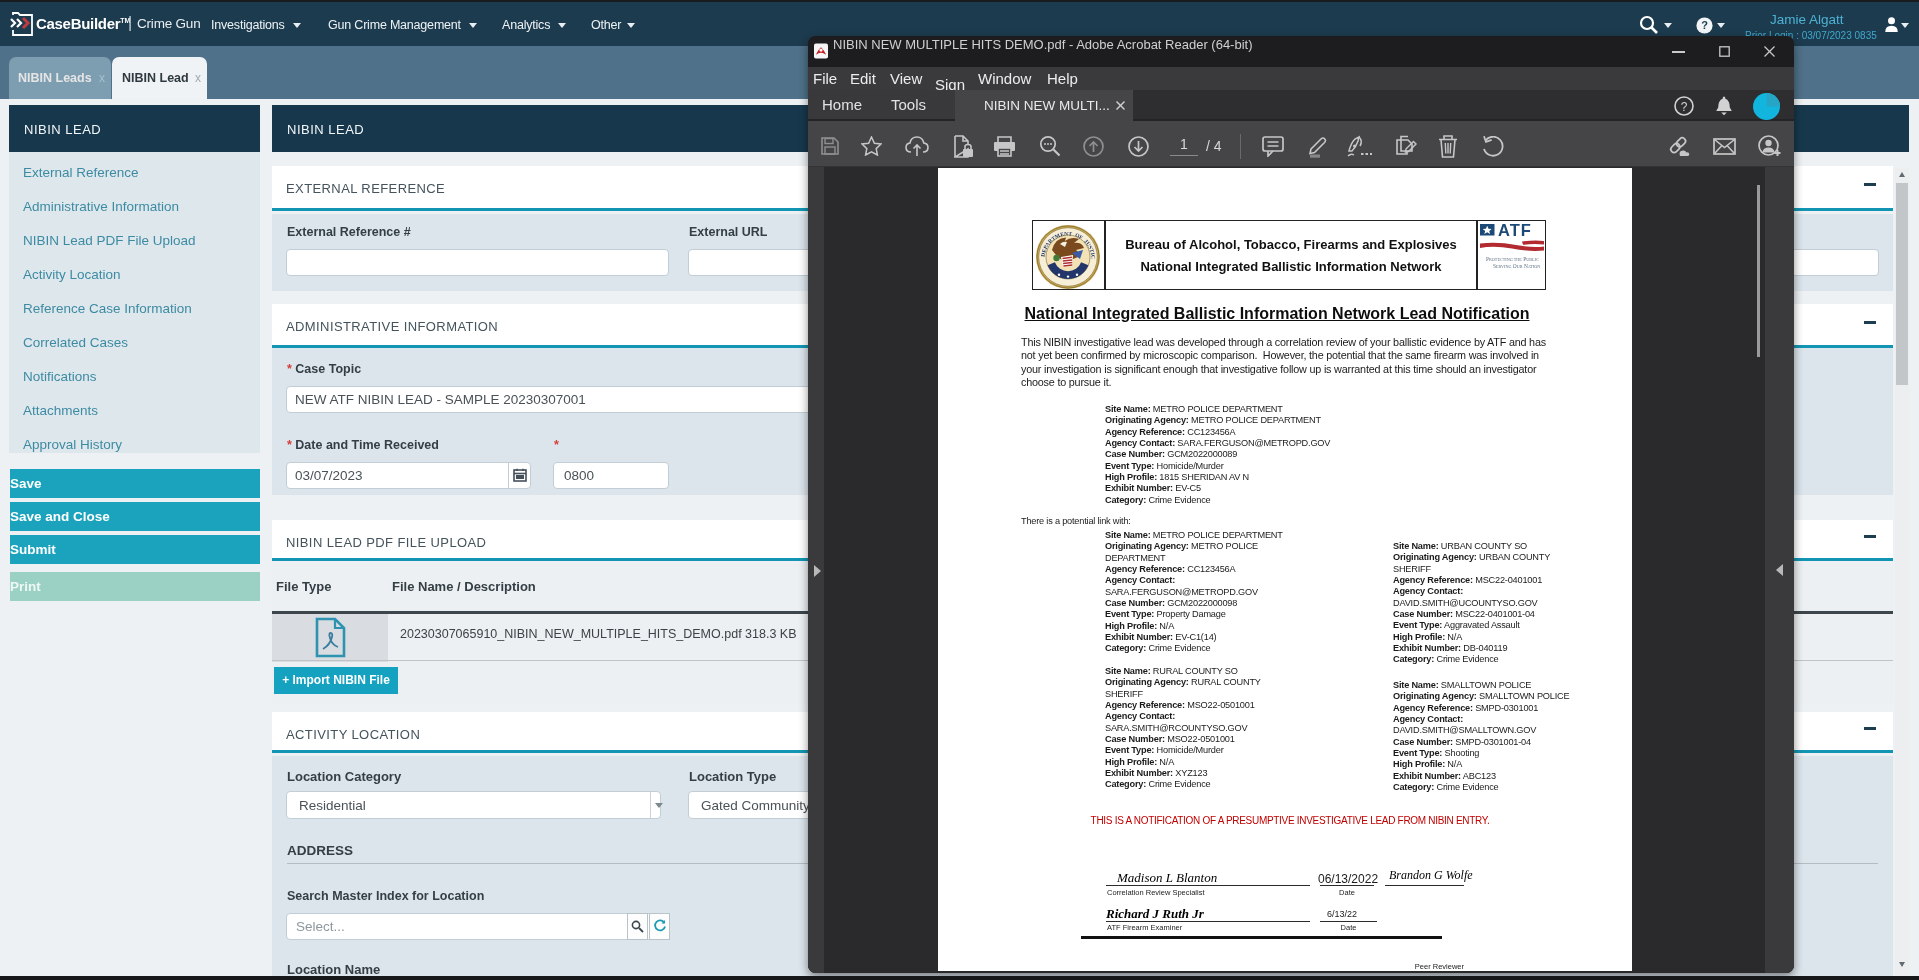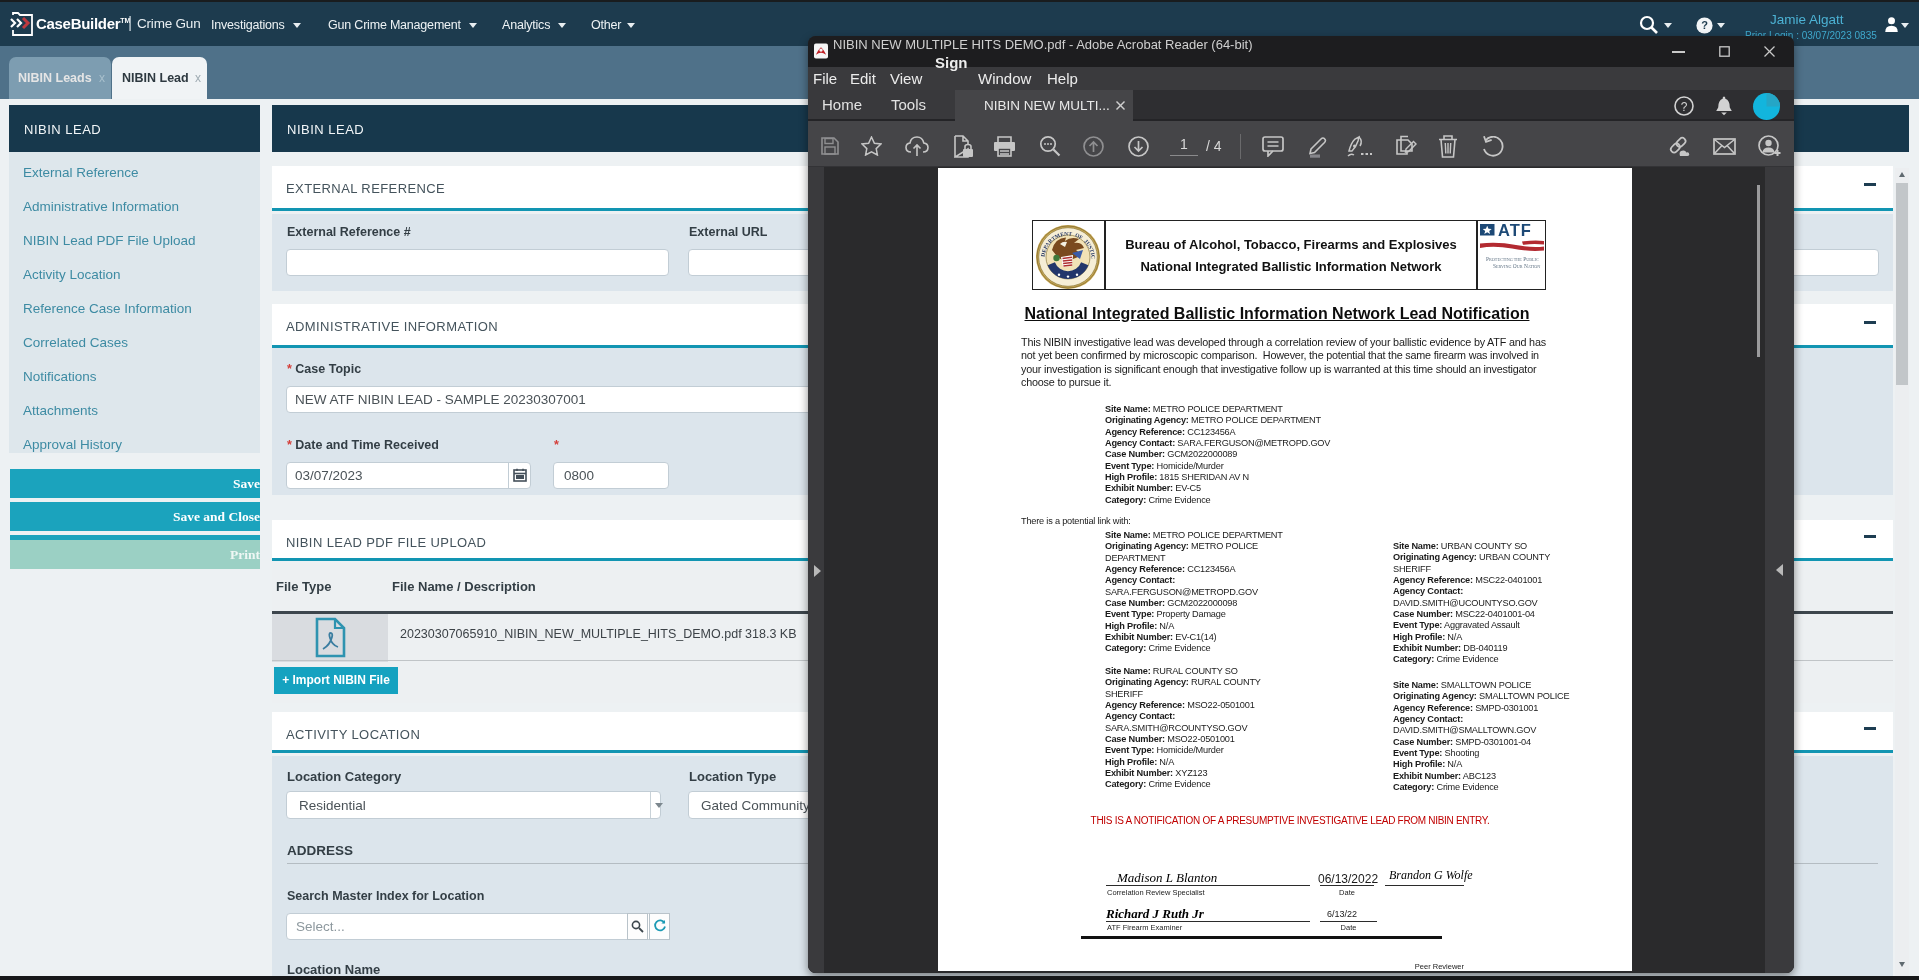--- a/index.html
+++ b/index.html
@@ -9,21 +9,21 @@
 
 #topstrip { left:0; top:0; width:1919px; height:2px; background:#191c1e; }
 #navbar { left:0; top:2px; width:1919px; height:44px; background:#1d3b4e; }
 .navitem { position:absolute; top:16px; color:#eef3f5; font-size:12.5px; font-weight:500; letter-spacing:-0.2px; }
 .caret { position:absolute; width:0; height:0; border-left:4.5px solid transparent; border-right:4.5px solid transparent; border-top:5px solid #e8eef1; }
 #tabrow { left:0; top:46px; width:1919px; height:53px; background:#4f7189; }
 .tab { position:absolute; top:11px; height:42px; border-radius:7px 7px 0 0; }
 
 .navyhdr { background:#17384c; color:#f2f6f8; }
 #sidebar-body a { display:block; color:#3d8ba3; font-size:13.5px; text-decoration:none; margin:0 0 0 14px; }
-.sbtn { position:absolute; left:10px; width:250px; height:29px; background:#1ba3bd; color:#fff; font-size:13.5px; font-weight:bold; text-align:right; line-height:29px;font-family:Liberation Serif, serif; }
+.sbtn { position:absolute; left:10px; width:250px; height:29px; background:#1ba3bd; color:#fff; font-size:13.5px; font-weight:bold; text-align:left; line-height:29px; }
 
 .panel-h { position:absolute; left:272px; width:1621px; background:#fff; border-bottom:3px solid #1295b2; }
 .panel-h .t { position:absolute; left:14px; top:15px; font-size:13px; letter-spacing:0.4px; color:#44535c; }
 .panel-h .minus { position:absolute; right:17px; top:17px; width:12px; height:3px; background:#1d3d51; }
 .panel-b { position:absolute; left:272px; width:1621px; background:#dce5ec; }
 .flabel { position:absolute; font-size:12.5px; font-weight:bold; color:#333e45; }
 .req { color:#d43f3a; }
 .inp { position:absolute; background:#fff; border:1px solid #c2cdd5; border-radius:4px; font-size:13.5px; color:#4a5257; }
 
 #win { left:808px; top:36px; width:986px; height:937px; border-radius:8px; overflow:hidden; background:#2a2a2c; box-shadow:0 4px 10px rgba(0,0,0,.45); }
@@ -99,21 +99,21 @@
   <a style="padding-top:19px;">Activity Location</a>
   <a style="padding-top:19px;">Reference Case Information</a>
   <a style="padding-top:19px;">Correlated Cases</a>
   <a style="padding-top:19px;">Notifications</a>
   <a style="padding-top:19px;">Attachments</a>
   <a style="padding-top:19px;">Approval History</a>
 </div>
 <div class="sbtn" style="top:469px;">Save</div>
 <div class="sbtn" style="top:502px;">Save and Close</div>
 <div class="sbtn" style="top:535px;">Submit</div>
-<div class="sbtn" style="top:540px; background:#9bd0c4; color:#eff7f4;">Print</div>
+<div class="sbtn" style="top:572px; background:#9bd0c4; color:#eff7f4;">Print</div>
 
 <div class="abs navyhdr" style="left:272px; top:105px; width:1637px; height:47px;">
   <div class="abs" style="left:15px; top:17px; font-size:13px; letter-spacing:.5px;">NIBIN LEAD</div>
 </div>
 
 <div class="panel-h" style="top:166px; height:45px;">
   <div class="t">EXTERNAL REFERENCE</div>
     <div class="minus"></div>
 </div>
 <div class="panel-b" style="top:214px; height:77px;">
@@ -217,21 +217,21 @@
     </svg>
   <svg class="wabs" style="left:956px; top:10px;" width="11" height="11" viewBox="0 0 11 11">
       <line x1="0.5" y1="0.5" x2="10.5" y2="10.5" stroke="#c9c9c9" stroke-width="1.3"></line>
       <line x1="10.5" y1="0.5" x2="0.5" y2="10.5" stroke="#c9c9c9" stroke-width="1.3"></line>
     </svg>
 
   <div class="wabs" style="left:0; top:31px; width:986px; height:23px; background:#3a3a3d;"></div>
   <div class="mnu" style="left:5px; top:34px;">File</div>
   <div class="mnu" style="left:42px; top:34px;">Edit</div>
   <div class="mnu" style="left:82px; top:34px;">View</div>
-  <div class="mnu" style="left:127px; top:18px;font-weight:bold;">Sign</div>
+  <div class="mnu" style="left:127px; top:40px;">Sign</div>
   <div class="mnu" style="left:170px; top:34px;">Window</div>
   <div class="mnu" style="left:239px; top:34px;">Help</div>
 
   <div class="wabs" style="left:0; top:54px; width:986px; height:31px; background:#39393c; border-bottom:2px solid #242427;"></div>
   <div class="wabs" style="left:325px; top:54px; width:661px; height:31px; background:#2e2e31; border-bottom:2px solid #242427;"></div>
   <div class="wabs" style="left:147px; top:54px; width:178px; height:33px; background:#454548;"></div>
   <div class="wabs" style="left:14px; top:60px; color:#e2e2e2; font-size:15px;">Home</div>
   <div class="wabs" style="left:83px; top:60px; color:#e2e2e2; font-size:15px;">Tools</div>
   <div class="wabs" style="left:176px; top:62px; color:#e8e8e8; font-size:13.5px;">NIBIN NEW MULTI...</div>
   <svg class="wabs" style="left:308px; top:65px;" width="9" height="9" viewBox="0 0 9 9">

